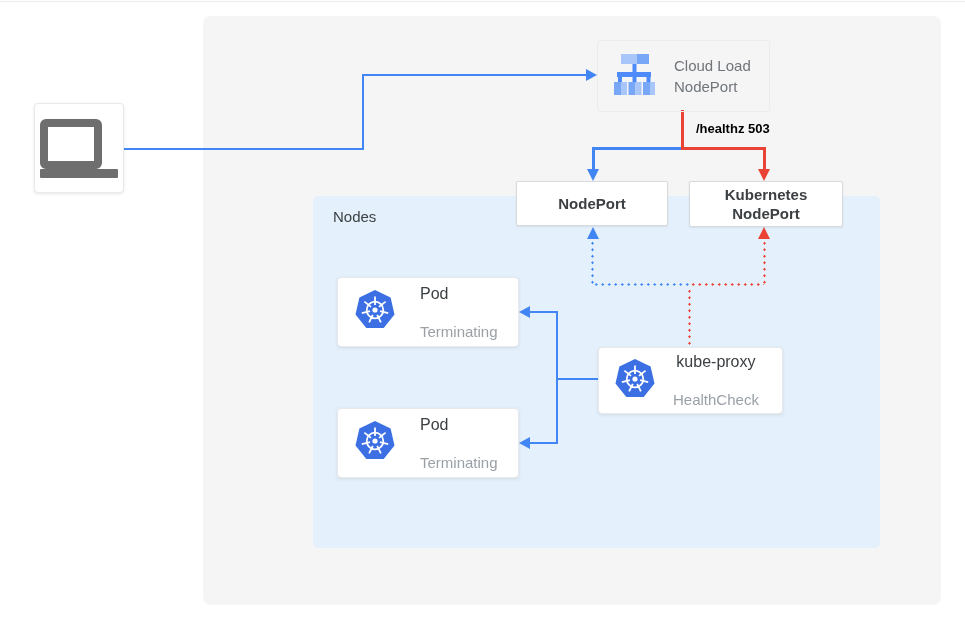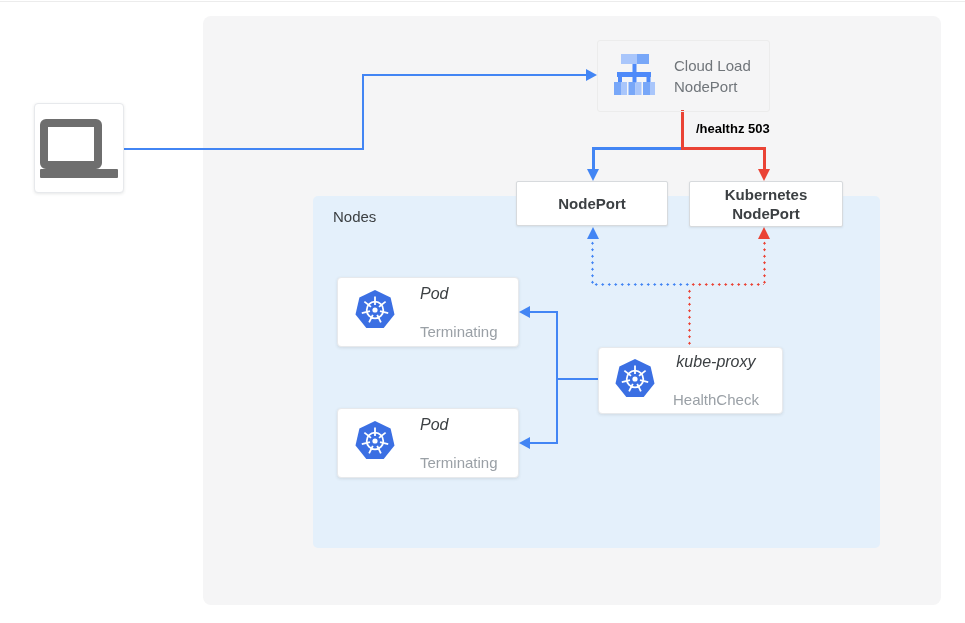--- a/index.html
+++ b/index.html
@@ -34,21 +34,21 @@
   .clb-card{left:597px;top:40px;width:171px;height:70px;display:flex;align-items:center;border:1px solid #ececec;border-radius:3px;}
   .clb-icon{margin-left:14px;flex:none;}
   .clb-label{margin-left:18px;font-size:15px;line-height:21px;color:#70757a;}
 
   .nodeport-card{left:516px;top:181px;width:152px;height:45px;}
   .hc-card{left:689px;top:181px;width:154px;height:46px;}
 
   .k8s-card{display:flex;align-items:center;}
   .k8s-icon{flex:none;margin-left:15px;}
   .k8s-text{margin-left:23px;}
-  .k8s-text .title{font-size:16px;color:var(--text_dark,#3c4043);font-style:italic;}
+  .k8s-text .title{font-size:16px;color:var(--text_dark,#3c4043);}
   .k8s-text .sub{font-size:15px;color:#9aa0a6;margin-top:20px;}
   .pod1-card{left:337px;top:277px;width:182px;height:70px;}
   .pod2-card{left:337px;top:408px;width:182px;height:70px;}
   .kproxy-card{left:598px;top:347px;width:185px;height:67px;}
   .kproxy-card .k8s-text{margin-left:16px;text-align:center;}
 
   
   .healthz{left:696px;top:121px;font-size:13px;font-weight:bold;color:#000000;}
 
   

